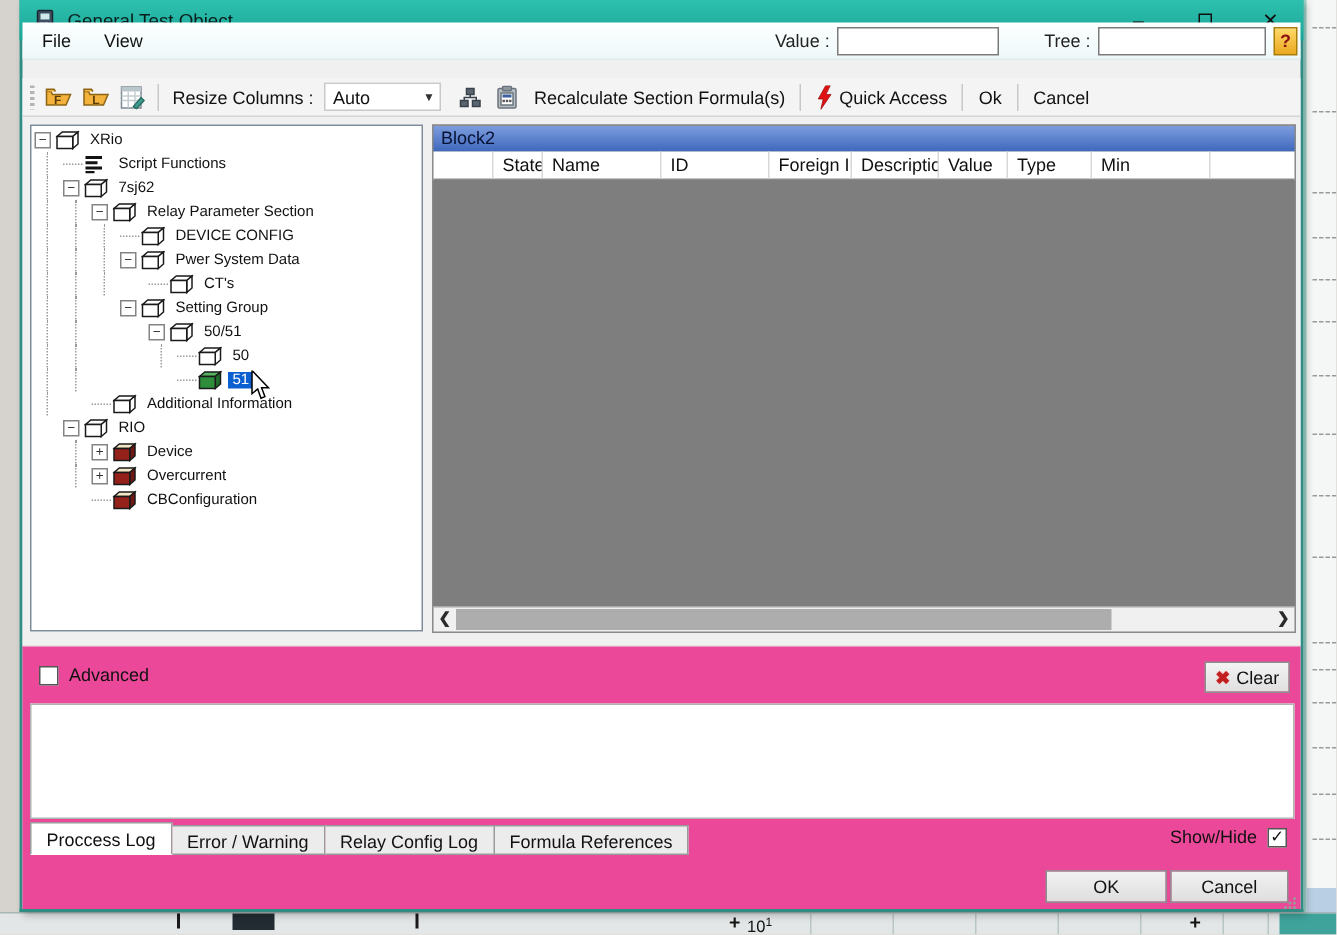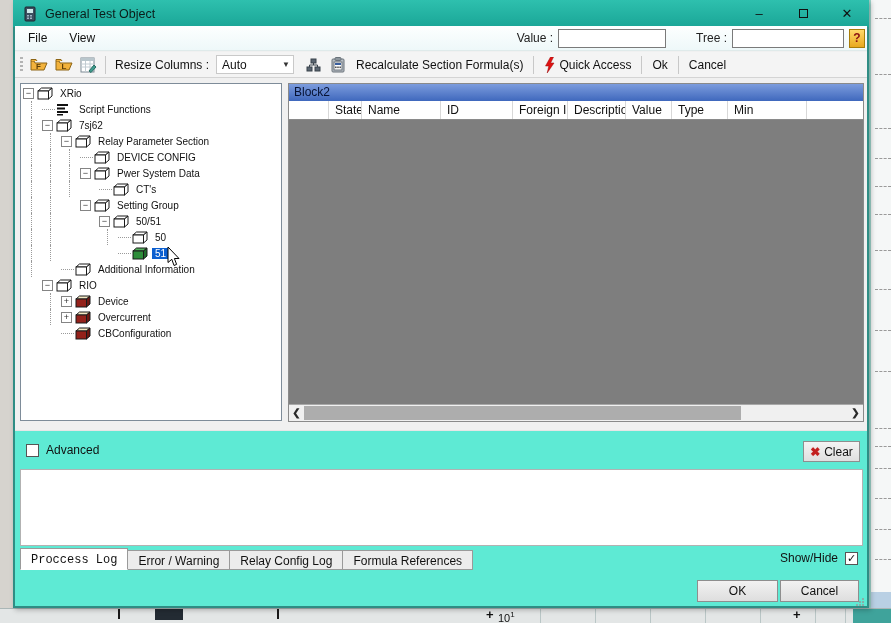--- a/index.html
+++ b/index.html
@@ -30,21 +30,21 @@
 
   
   #titlebar { position:absolute; left:-2px; top:0; width:856px; height:27px; background:linear-gradient(#2ec0ae,#1aa697); display:flex; align-items:center; }
   #titlebar .app-icon { margin-left:9px; width:16px; height:16px; display:inline-block; }
   #titlebar .title { margin-left:7px; font-size:12.5px; color:#0b1d1a; }
   #titlebar .win-btns { margin-left:auto; display:flex; align-items:center; height:100%; }
   .win-btn { width:44px; height:100%; display:flex; align-items:center; justify-content:center; color:#101010; font-size:13px; }
   .win-btn .maxbox { width:9px; height:9px; border:1.2px solid #101010; display:inline-block; }
 
   
-  #menubar { position:absolute; left:0; top:26px; width:852px; height:25px; background:linear-gradient(#fdffff,#eef8f9); display:flex; align-items:center; border-bottom:1px solid #dfeaea; }
+  #menubar { position:absolute; left:0; top:15px; width:852px; height:25px; background:linear-gradient(#fdffff,#eef8f9); display:flex; align-items:center; border-bottom:1px solid #dfeaea; }
   .menu-item { padding:3px 9px; margin-left:4px; }
   #menubar .right { margin-left:auto; display:flex; align-items:center; gap:5px; padding-right:2px; }
   #menubar label { color:#222; }
   #menubar input { width:108px; height:19px; border:1px solid #7a7a7a; background:#fff; font:12px "Liberation Sans",sans-serif; padding:0 3px; }
   #menubar input.tree-in { width:112px; }
   #menubar .gap { width:20px; }
   .help-btn { width:16px; height:19px; background:linear-gradient(#ffd96a,#e9a81f); border:1px solid #a87d0a; color:#8a1010; font-weight:bold; text-align:center; line-height:17px; }
 
   
   #toolbar { position:absolute; left:0; top:52px; width:852px; height:26px; background:#f4f4f4; border-bottom:1px solid #d4d4d4; display:flex; align-items:center; }
@@ -77,29 +77,29 @@
   .col-cell { border-right:1px solid #d8d8d8; font-size:12px; color:#111; padding:2px 0 0 6px; overflow:hidden; white-space:nowrap; flex:0 0 auto; }
   .col-cell.fill { flex:1 1 auto; border-right:none; }
   #block-body { height:284px; background:#7e7e7e; }
   #hscroll { height:17px; background:#f0f0f0; position:relative; border-top:1px solid #a8a8a8; }
   .scroll-arrow { position:absolute; top:0; width:15px; height:16px; color:#2a2a2a; font-size:10px; font-weight:bold; text-align:center; line-height:16px; }
   #scroll-left { left:0; }
   #scroll-right { right:0; }
   #scroll-thumb { position:absolute; left:15px; top:1px; width:437px; height:14px; background:#adadad; }
 
   
-  #bottom { position:absolute; left:0; top:430px; width:852px; height:176px; background:#5eead4; border-top:1px solid #e6e6e6; }
+  #bottom { position:absolute; left:0; top:430px; width:852px; height:176px; background:#ec4899; border-top:1px solid #e6e6e6; }
   .checkbox { width:13px; height:13px; background:#fff; border:1px solid #555; display:inline-block; text-align:center; line-height:11px; font-size:11px; color:#111; }
   #advanced-row { position:absolute; left:11px; top:12px; display:flex; align-items:center; gap:7px; }
   #clear-btn { position:absolute; left:788px; top:10px; width:57px; height:21px; background:linear-gradient(#f4f4f4,#dfdfdf); border:1px solid #8e8e8e; display:flex; align-items:center; justify-content:center; gap:4px; font-size:12px; }
   #clear-btn .x { color:#c22020; font-weight:bold; font-size:12px; text-shadow:0 0 1px #e88; }
   #log-box { position:absolute; left:5px; top:38px; width:843px; height:77px; background:#fff; border:1px solid #b2b2b2; }
   #tabs { position:absolute; left:5px; top:117px; display:flex; align-items:flex-end; height:22px; }
   .tab { height:20px; padding:3px 10px 0; border:1px solid #9a9a9a; border-left:none; background:#ececec; font-size:12px; color:#111; }
-  .tab:first-child { border-left:1px solid #9a9a9a;font-family:Liberation Mono, monospace; }
+  .tab:first-child { border-left:1px solid #9a9a9a; }
   .tab.active { height:22px; background:#fff; border-bottom:1px solid #fff; padding-top:4px; }
   #showhide { position:absolute; right:9px; top:120px; display:flex; align-items:center; gap:7px; }
   .dlg-btn { position:absolute; top:149px; height:22px; background:linear-gradient(#f2f2f2,#dedede); border:1px solid #8e8e8e; text-align:center; line-height:20px; font-size:12px; color:#111; }
   #ok-btn { left:682px; width:81px; }
   #cancel-btn { left:765px; width:79px; }
   #resize-grip { position:absolute; right:2px; top:166px; }
 </style>
 </head>
 <body>
 

